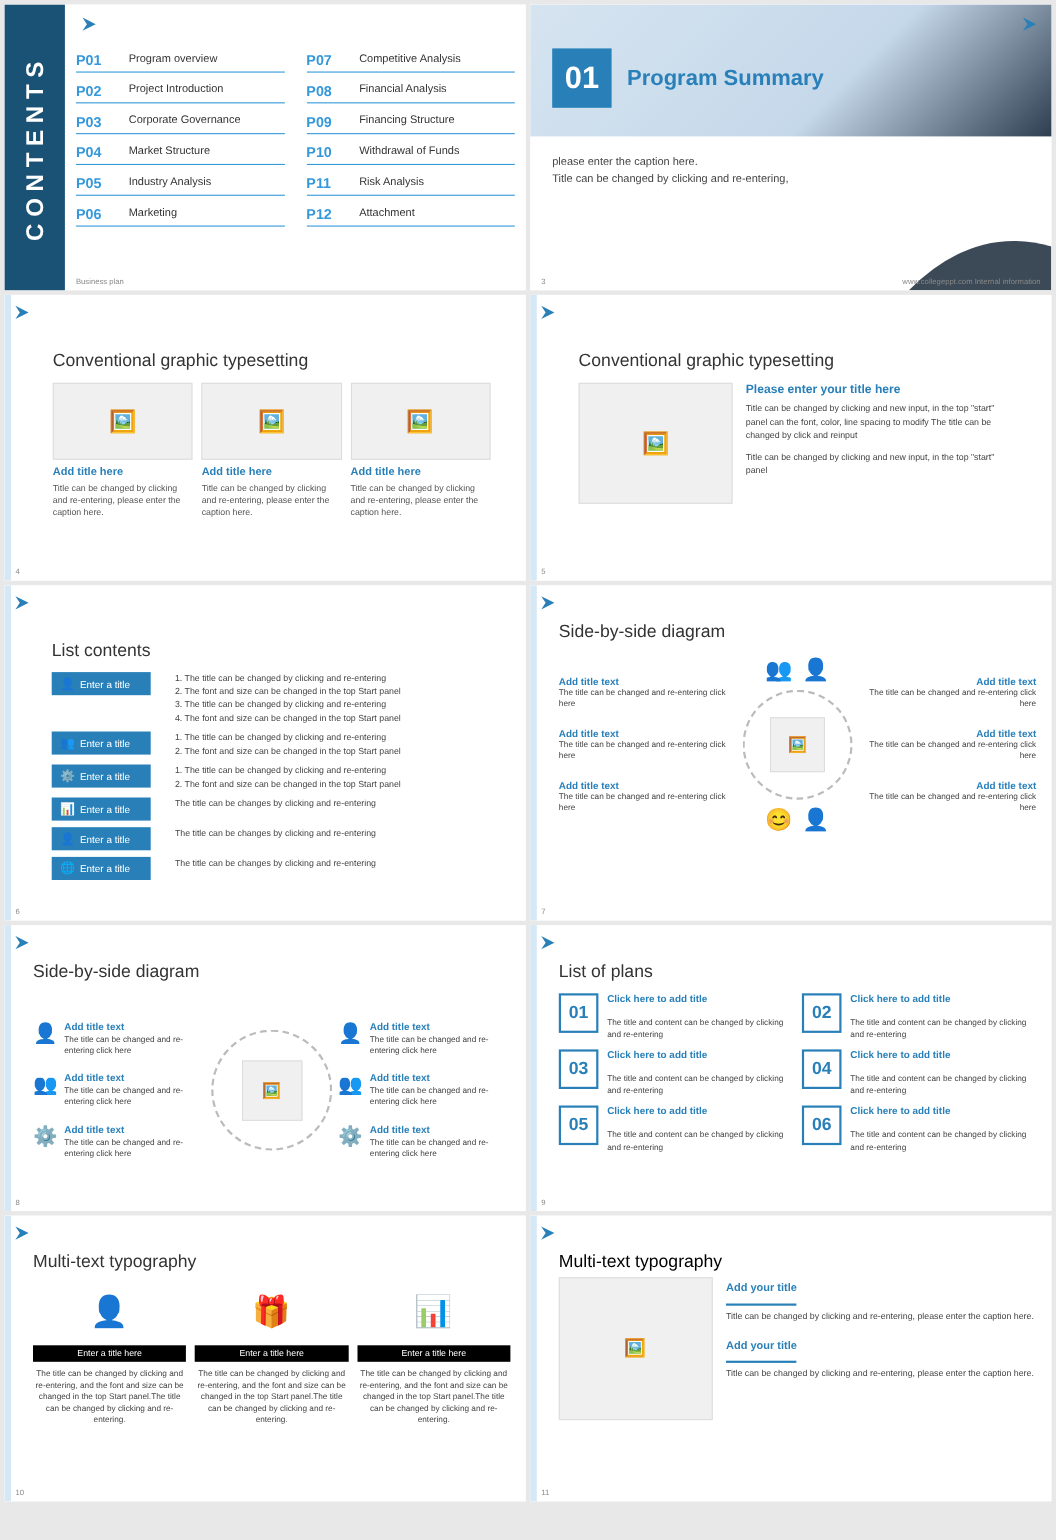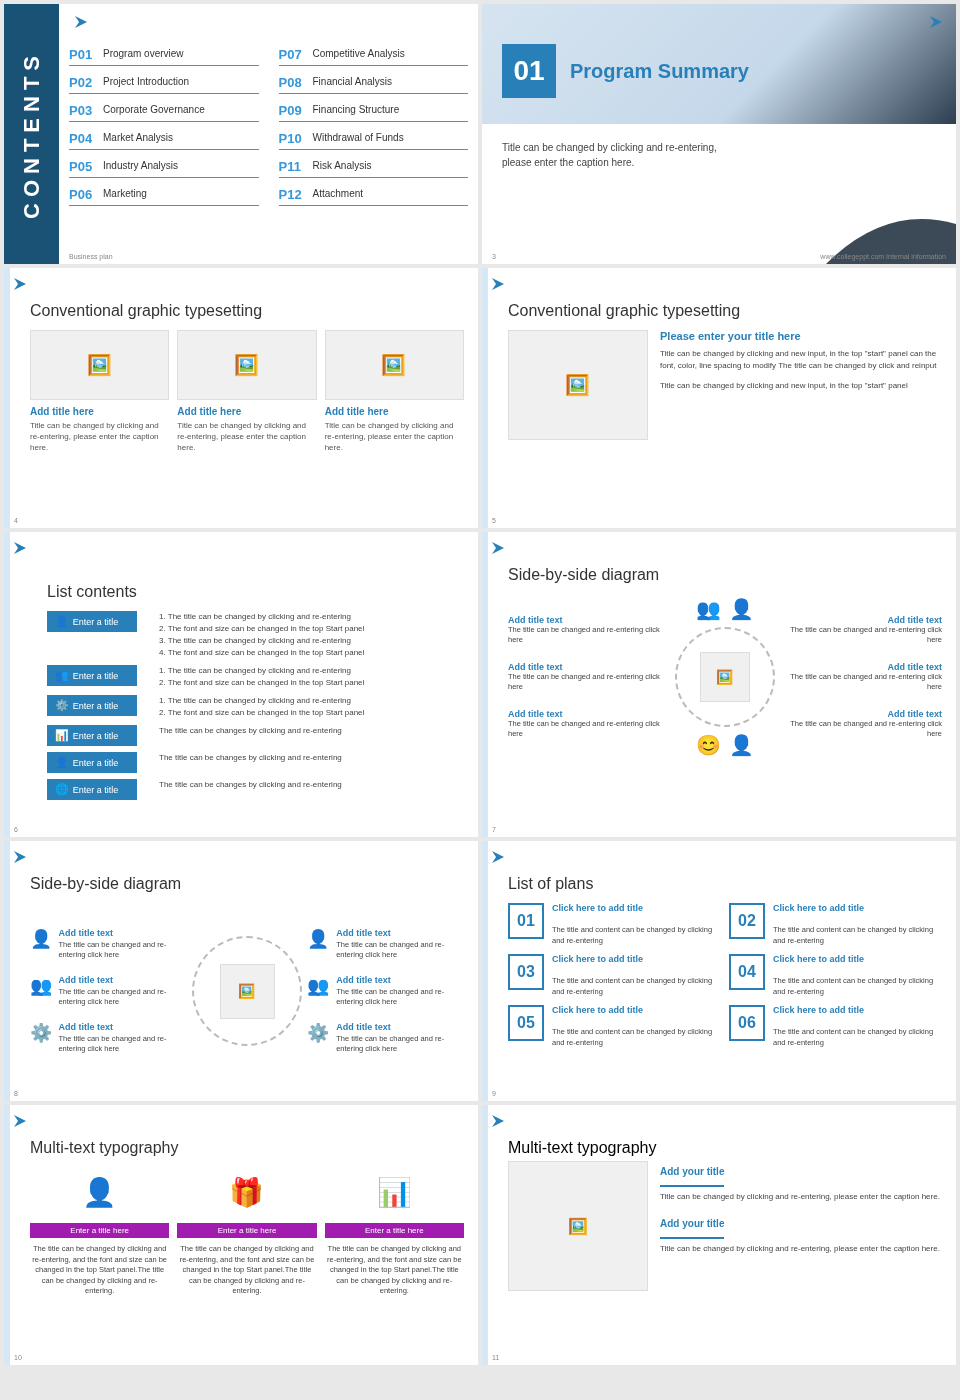--- a/index.html
+++ b/index.html
@@ -43,21 +43,21 @@
     }
     .slide-1 .toc-table {
       display: grid;
       grid-template-columns: 1fr 1fr;
       gap: 4px 20px;
       margin-top: 28px;
     }
     .toc-item {
       display: flex;
       align-items: flex-start;
-      gap: 6px;
+      gap: 20px;
       padding: 3px 0;
       border-bottom: 1px solid #3498db;
       margin-bottom: 2px;
     }
     .toc-num {
       color: #3498db;
       font-weight: bold;
       font-size: 13px;
       min-width: 28px;
     }
@@ -109,21 +109,21 @@
       padding: 16px 20px;
     }
     .slide-2 .desc-text {
       font-size: 10px;
       color: #444;
       line-height: 1.5;
     }
 
     
     .slide-conv {
-      padding: 14px;
+      padding: 32px;
       position: relative;
       min-height: 260px;
     }
     .slide-conv .slide-title {
       font-size: 16px;
       color: #333;
       margin-bottom: 10px;
       font-weight: normal;
     }
     .slide-conv .three-col {
@@ -300,21 +300,21 @@
       width: 50px;
       height: 50px;
       display: flex;
       align-items: center;
       justify-content: center;
       font-size: 28px;
       color: #2980b9;
       margin-bottom: 6px;
     }
     .multi-btn {
-      background: #a21caf;
+      background: #000000;
       color: #fff;
       font-size: 8px;
       padding: 3px 10px;
       margin-bottom: 6px;
       width: 100%;
       text-align: center;
     }
     .multi-desc { font-size: 7.5px; color: #444; line-height: 1.4; text-align: center; }
 
     
@@ -422,21 +422,21 @@
           <div class="toc-item">
             <span class="toc-num">P03</span>
             <span class="toc-label">Corporate Governance</span>
           </div>
           <div class="toc-item">
             <span class="toc-num">P09</span>
             <span class="toc-label">Financing Structure</span>
           </div>
           <div class="toc-item">
             <span class="toc-num">P04</span>
-            <span class="toc-label">Market Analysis</span>
+            <span class="toc-label">Market Structure</span>
           </div>
           <div class="toc-item">
             <span class="toc-num">P10</span>
             <span class="toc-label">Withdrawal of Funds</span>
           </div>
           <div class="toc-item">
             <span class="toc-num">P05</span>
             <span class="toc-label">Industry Analysis</span>
           </div>
           <div class="toc-item">
@@ -462,22 +462,22 @@
         <div class="num-box">01</div>
         <div class="prog-title">Program Summary</div>
       </div>
       <div style="position:absolute;top:8px;right:10px;">
         <svg viewBox="0 0 20 20" width="20" height="20">
             <polygon points="4,4 16,10 4,16 8,10" fill="#2980b9"></polygon>
           </svg>
       </div>
     </div>
     <div class="desc-area">
+      <div class="desc-text">please enter the caption here.</div>
       <div class="desc-text">Title can be changed by clicking and re-entering,</div>
-      <div class="desc-text">please enter the caption here.</div>
     </div>
     <div style="position:absolute;bottom:0;right:0;width:130px;height:60px;overflow:hidden;">
       <svg viewBox="0 0 130 60" width="130" height="60">
         <path d="M0,60 Q60,0 130,20 L130,60 Z" fill="#1a2a3a" opacity="0.85"></path>
       </svg>
     </div>
     <div class="page-footer">3</div>
     <div class="page-footer-right">www.collegeppt.com  Internal information</div>
   </div>
 

